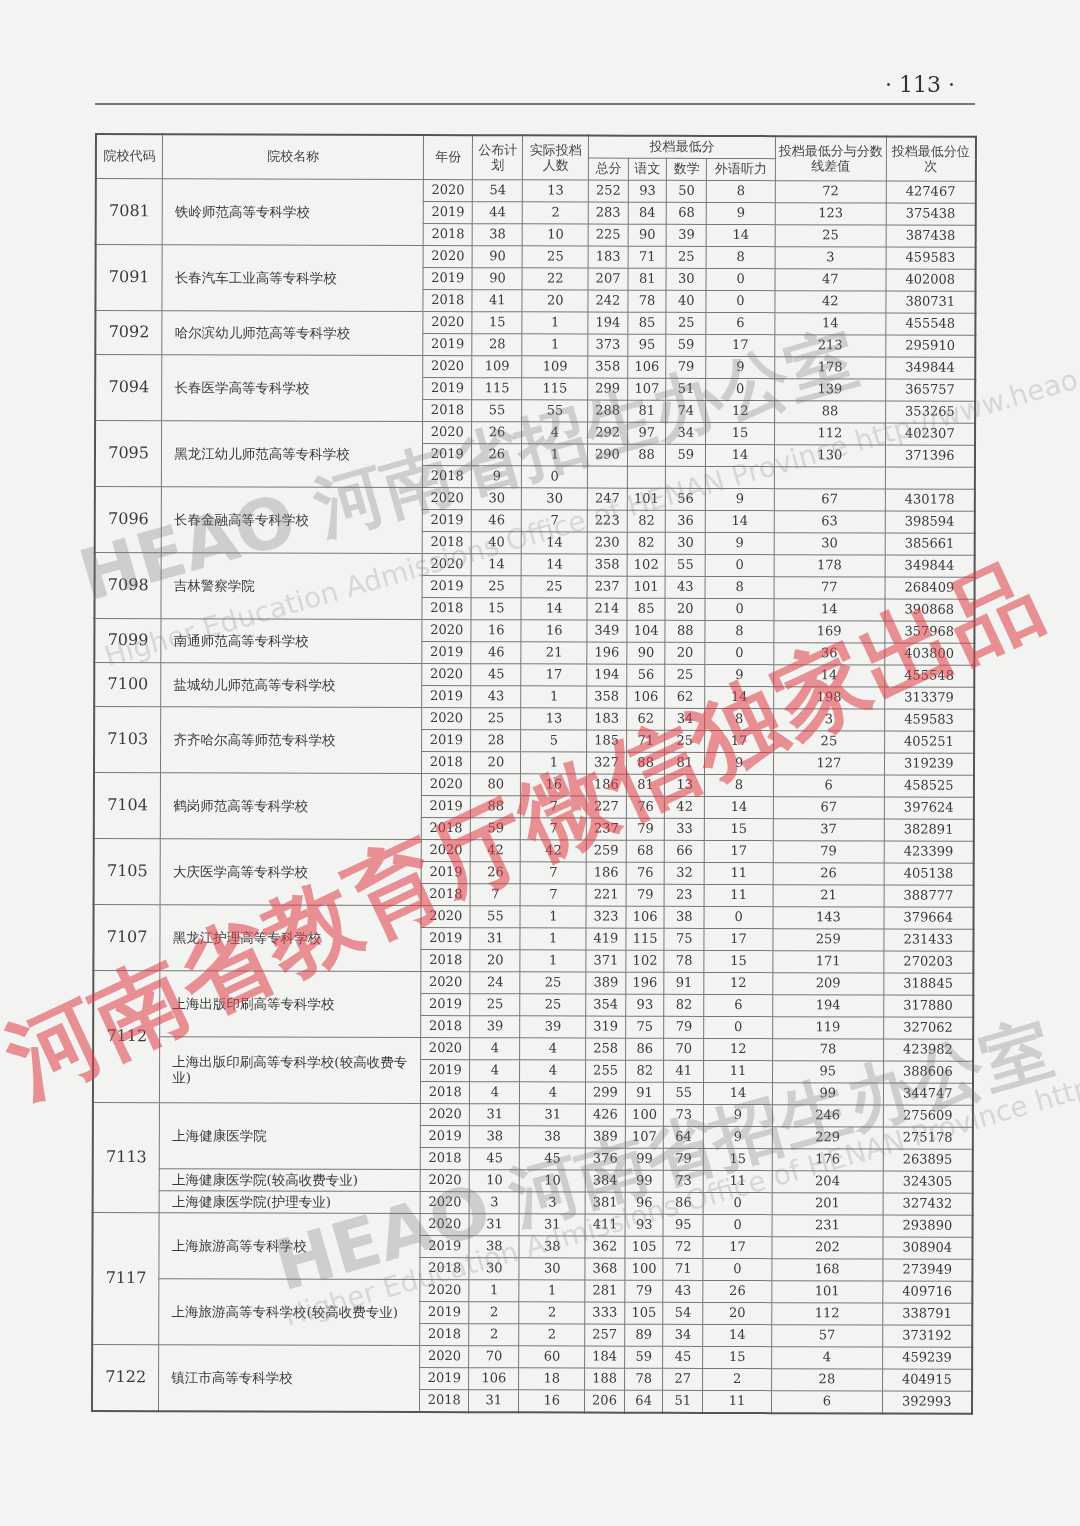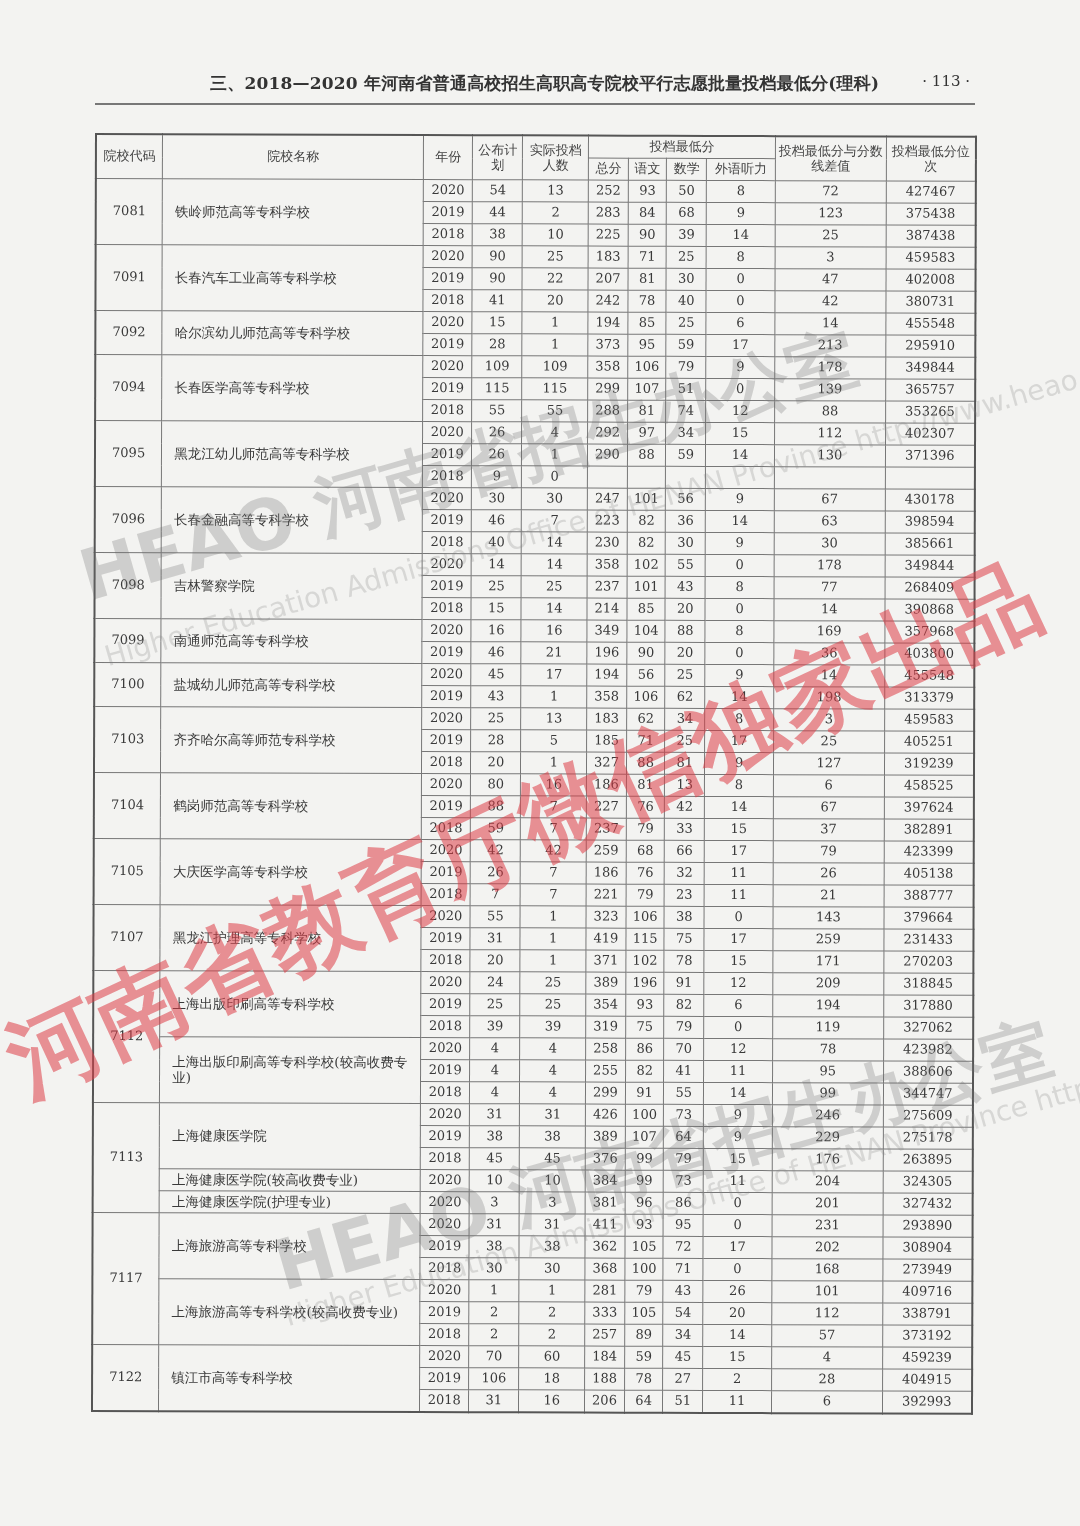--- a/index.html
+++ b/index.html
@@ -8,37 +8,37 @@
     background:#f3f3f1;
     font-family:"DejaVu Serif","Liberation Serif",serif;
     color:#3a3a3a;
     position:relative;
   }
   .page-header {
     position:absolute; left:210px; top:72px; width:760px; height:30px;
     font-size:17px; color:#333; white-space:nowrap;
   }
   .page-header .title { position:absolute; left:0; top:0; font-weight:bold; letter-spacing:0.2px; }
-  .page-header .pno { position:absolute; right:0; top:0; font-size:15px; }
+  .page-header .pno { position:absolute; right:15px; top:0; font-size:22px; }
   .header-rule {
     position:absolute; left:95px; top:103px; width:880px; height:2px; background:#777;
   }
   table.grid {
     position:absolute; left:95px; top:133px; width:882px;
     border-collapse:collapse; table-layout:fixed;
     border:2px solid #555;
     font-size:13px;
     transform:rotate(0.18deg); transform-origin:top left;
   }
   table.grid td, table.grid th {
     border:1px solid #777; padding:0; text-align:center; vertical-align:middle;
     font-weight:normal; line-height:1.15; height:21px; overflow:hidden;
   }
   table.grid th { font-size:13px; color:#444; }
-  td.code { font-size:13px; }
+  td.code { font-size:16px; }
   td.name { text-align:left !important; padding-left:12px !important; font-size:13.5px;margin-top:12px; }
   .watermark { position:absolute; pointer-events:none; white-space:nowrap; font-family:"DejaVu Sans",sans-serif; font-weight:bold; }
   .wm-red {
     left:40px; top:1000px; font-size:92px; color:rgba(220,60,70,0.55);
     transform:rotate(-25deg); transform-origin:left bottom; letter-spacing:2px;
   }
   .wm-gray1 {
     left:95px; top:530px; font-size:70px; color:rgba(110,110,110,0.28);
     transform:rotate(-16deg); transform-origin:left bottom;
   }
@@ -52,21 +52,20 @@
   }
   .wm-gray2-sub {
     left:290px; top:1300px; font-size:28px; color:rgba(130,130,130,0.25);
     transform:rotate(-16deg); transform-origin:left bottom; font-weight:normal;
   }
 </style>
 </head>
 <body>
 
 <div class="page-header">
-  <span class="title">三、2018—2020 年河南省普通高校招生高职高专院校平行志愿批量投档最低分(理科)</span>
   <span class="pno">· 113 ·</span>
 </div>
 <div class="header-rule"></div>
 
 <table class="grid">
   <colgroup>
     <col style="width:64px">
       <col style="width:250px">
       <col style="width:47px">
       <col style="width:48px">

